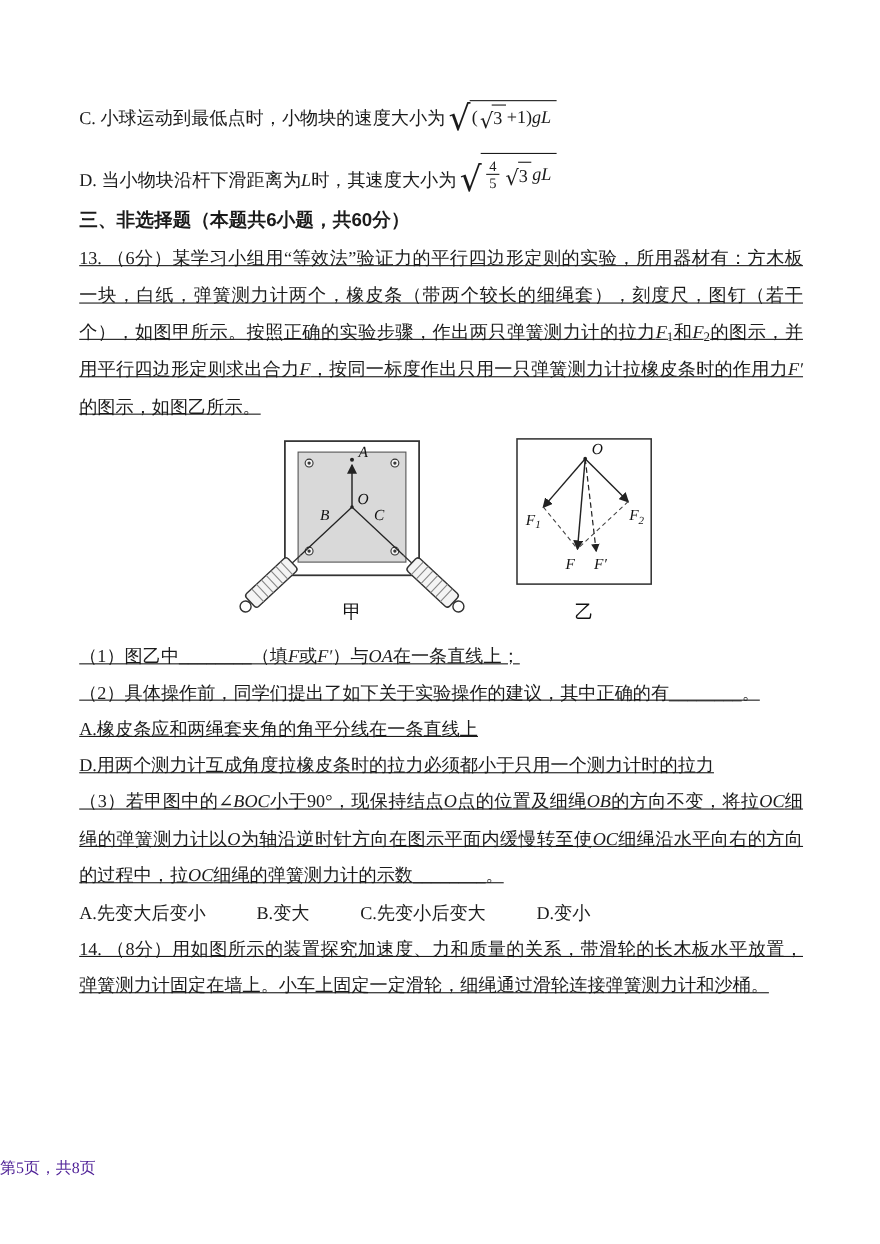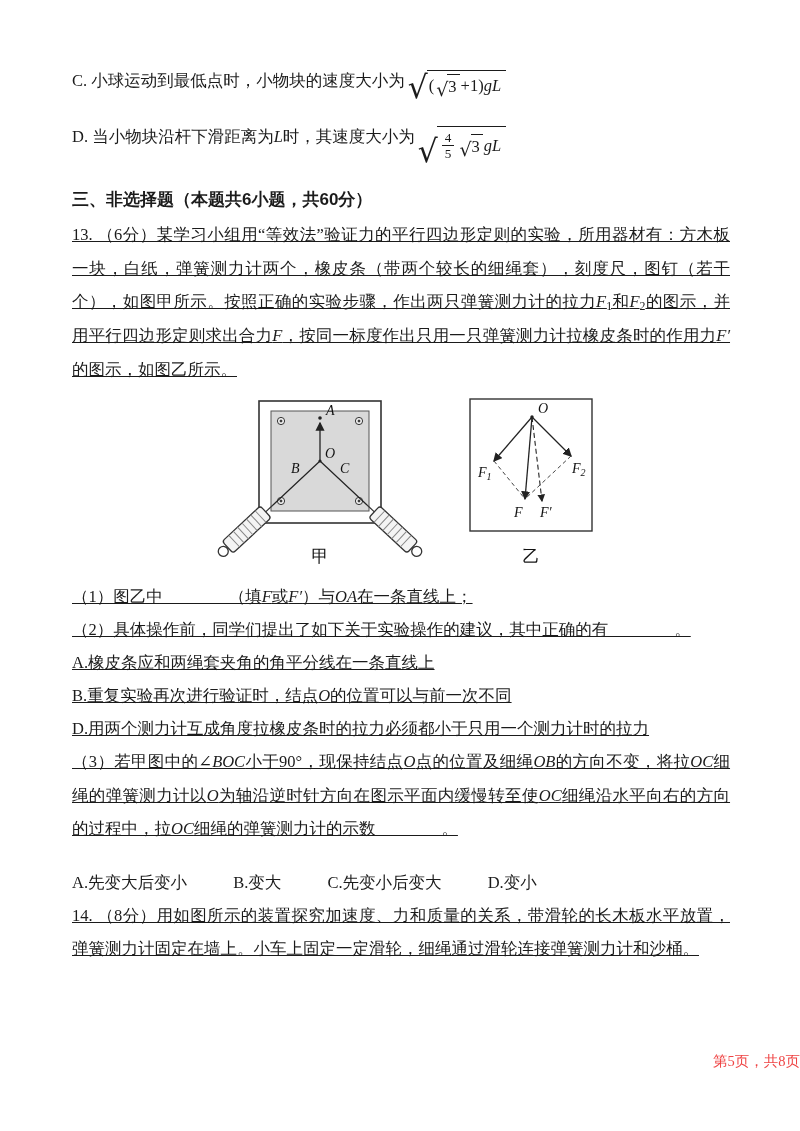--- a/index.html
+++ b/index.html
@@ -7,21 +7,21 @@
   body {
     width:800px; height:1131px; position:relative; overflow:hidden;
     font-family:"Liberation Serif","DejaVu Serif",serif;
     color:#1b1b1b; font-size:16.5px;
   }
   .content { padding:70px 70px 0 72px; }
   p.line { line-height:2.0; text-align:justify;text-decoration:underline; }
   p.tight { line-height:2.05; }
 
   
-  .opt-math { display:flex; align-items:flex-start; line-height:1.3; min-height:48px; margin-bottom:8px; }
+  .opt-math { display:flex; align-items:flex-end; line-height:1.3; min-height:48px; margin-bottom:8px; }
   .opt-math .pre { white-space:nowrap; }
 
   
   .mi { font-style:italic; }
   .seg-i { font-style:italic; }
   .seg-sub { font-size:0.72em; vertical-align:-0.25em; }
 
   .sqrt { display:inline-flex; align-items:flex-end; vertical-align:middle; margin:0 2px; }
   .sqrt > .sgn {
     font-size:1.9em; line-height:0.78; font-family:"DejaVu Sans",sans-serif;
@@ -36,27 +36,27 @@
   .sqrt.sm > .bar { border-top-width:1.2px; padding:1px 3px 0 1px; }
 
   .frac { display:inline-flex; flex-direction:column; align-items:center;
           font-size:0.8em; line-height:1.15; margin:0 3px; }
   .frac .num { border-bottom:1px solid #1b1b1b; padding:0 3px; }
 
   .sec-header { font-weight:bold; line-height:2.1; font-family:"Liberation Sans","DejaVu Sans",sans-serif; font-size:17px; }
 
   .fig-row { display:flex; justify-content:center; align-items:flex-end; gap:26px; margin:10px 0 8px 0; }
 
-  .ans-row { line-height:2.0;margin-top:20px; }
+  .ans-row { line-height:2.0; }
   .ans-row .ans-opt { display:inline-block; margin-right:42px; }
   .ans-row .ans-opt:last-child { margin-right:0; }
 
   .footer {
-    position:absolute; left:0; right:0; top:1052px; text-align:right;
-    font-size:14.5px; color:#ef4444;
+    position:absolute; left:0; right:0; top:1052px; text-align:left;
+    font-size:14.5px; color:#4c1d95;
   }
   svg text { font-family:"Liberation Serif","DejaVu Serif",serif; }
 </style>
 </head>
 <body>
 
 <div class="content">
 
   <p class="opt-math">
     <span class="pre"><span>C. 小球运动到最低点时，小物块的速度大小为</span></span>
@@ -175,21 +175,20 @@
         <text x="72" y="120" font-size="14" font-style="italic" fill="#111">F′</text>
         <text x="63" y="165" font-size="17" fill="#111" text-anchor="middle">乙</text>
       </svg>
     </div>
   </div>
 
   <p class="line"><span>（1）图乙中________（填</span><span class="seg-i">F</span><span>或</span><span class="seg-i">F′</span><span>）与</span><span class="seg-i">OA</span><span>在一条直线上；</span></p>
 
   <p class="line">（2）具体操作前，同学们提出了如下关于实验操作的建议，其中正确的有________。</p>
   <p class="line">A.橡皮条应和两绳套夹角的角平分线在一条直线上</p>
-  <p class="line"><span>B.重复实验再次进行验证时，结点</span><span class="seg-i">O</span><span>的位置可以与前一次不同</span></p>
   <p class="line">D.用两个测力计互成角度拉橡皮条时的拉力必须都小于只用一个测力计时的拉力</p>
 
   <p class="line tight"><span>（3）若甲图中的∠</span><span class="seg-i">BOC</span><span>小于90°，现保持结点</span><span class="seg-i">O</span><span>点的位置及细绳</span><span class="seg-i">OB</span><span>的方向不变，将拉</span><span class="seg-i">OC</span><span>细绳的弹簧测力计以</span><span class="seg-i">O</span><span>为轴沿逆时针方向在图示平面内缓慢转至使</span><span class="seg-i">OC</span><span>细绳沿水平向右的方向的过程中，拉</span><span class="seg-i">OC</span><span>细绳的弹簧测力计的示数________。</span></p>
   <p class="ans-row">
     <span class="ans-opt">A.先变大后变小</span>
     <span class="ans-opt">B.变大</span>
     <span class="ans-opt">C.先变小后变大</span>
     <span class="ans-opt">D.变小</span>
   </p>
 

